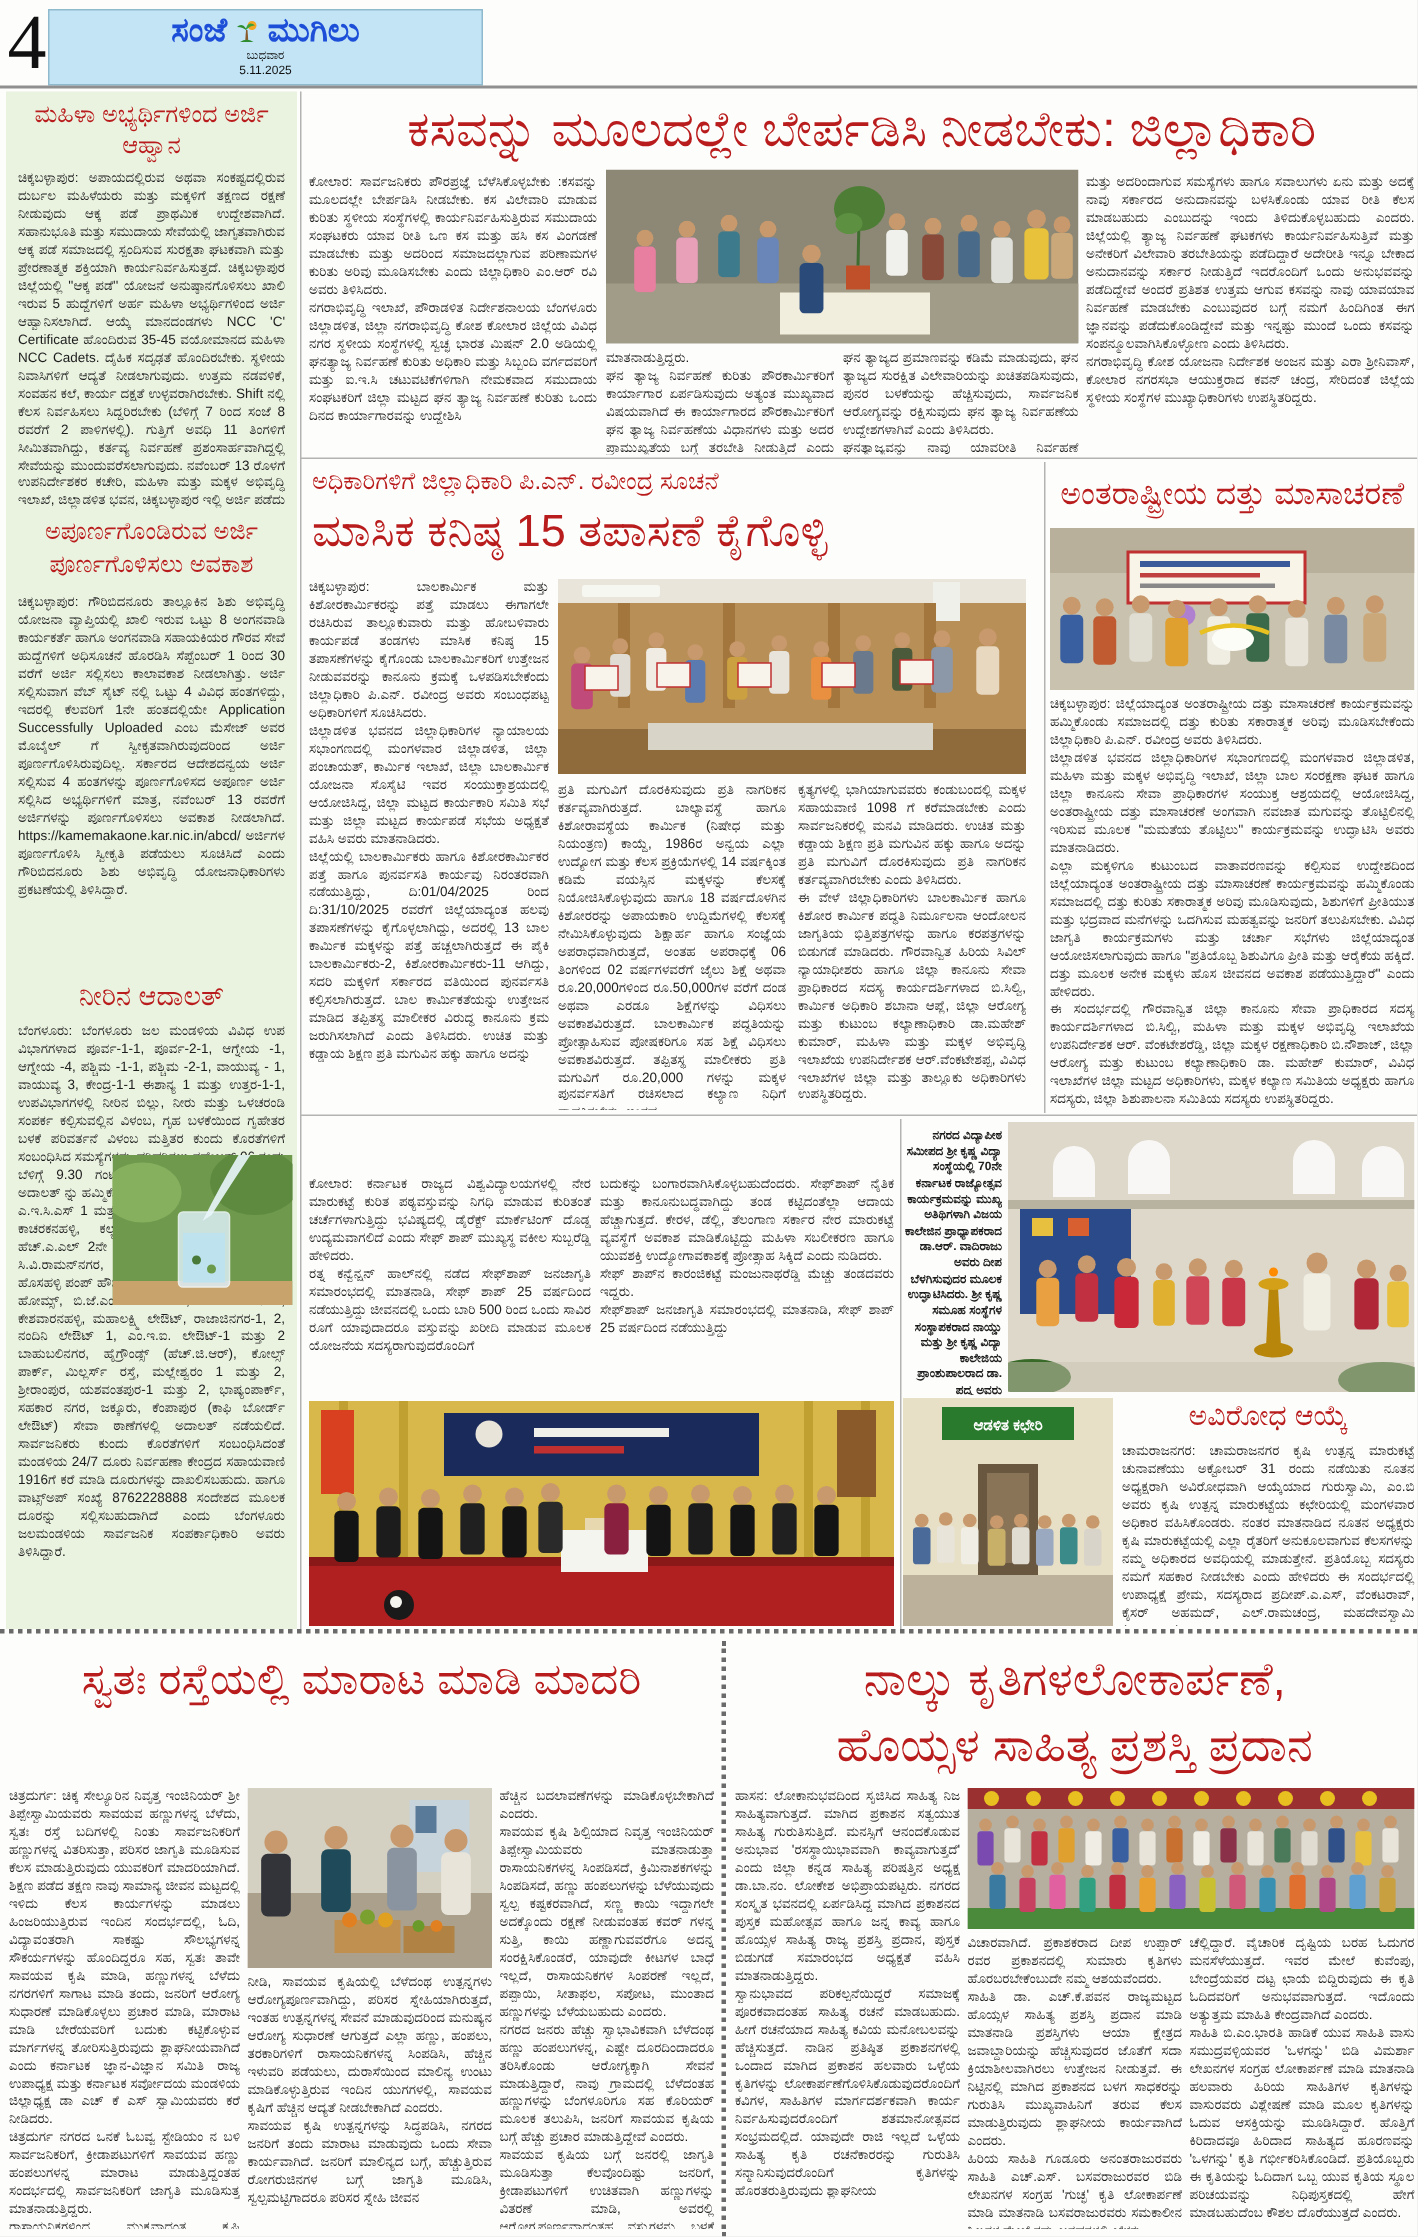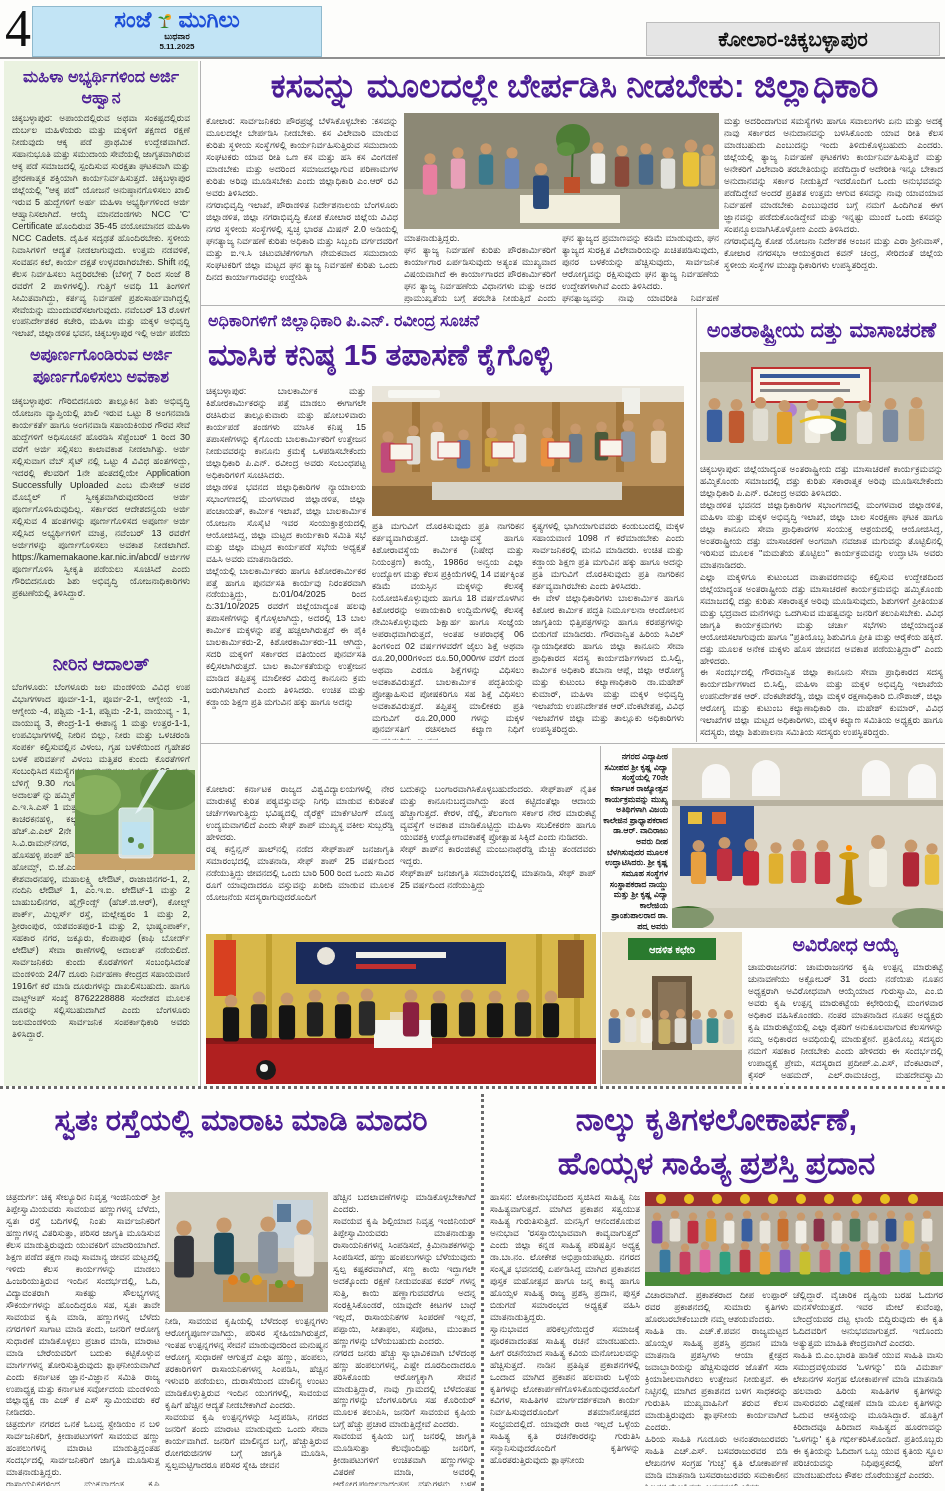--- a/index.html
+++ b/index.html
@@ -1,32 +1,32 @@
 <!DOCTYPE html>
 <html><head>
 <meta charset="utf-8">
 <style>
   html,body{margin:0;padding:0;background:#e8e8e8}
   #page{position:relative;width:945px;height:1491px;background:#fdfdfb;
         font-family:"Liberation Sans",sans-serif;overflow:hidden;margin:0 auto}
   .col{position:absolute;font-size:9px;line-height:1.33;text-align:justify;
        color:#1c1c1c;white-space:pre-line;overflow:hidden}
-  .hl{position:absolute;font-weight:bold;color:#4c1d95;overflow:hidden;
+  .hl{position:absolute;font-weight:normal;color:#b91c1c;overflow:hidden;
       font-family:"Liberation Sans",sans-serif}
   .center{text-align:center}
   .vrule{position:absolute;width:1px;background:#b3b3b3}
   .hrule{position:absolute;height:1px;background:#b3b3b3}
   .dotted-h{position:absolute;height:0;border-top:3px dotted #6a6a6a}
   .dotted-v{position:absolute;width:0;border-left:3px dotted #6a6a6a}
   .photo{position:absolute;display:block}
   #green-col{position:absolute;left:4px;top:61px;width:194px;height:1025px;background:#eaf2e0}
   #masthead-box{position:absolute;left:32px;top:6px;width:288px;height:49px;
         background:#c2e4f5;border:1px solid #8fb9cd;text-align:center;overflow:hidden}
   .logo-line{font-size:22px;font-weight:bold;color:#1d4ed8;line-height:24px;margin-top:1px}
-  .logo-sub{font-size:8px;color:#111;line-height:10px;font-weight:bold}
+  .logo-sub{font-size:8px;color:#111;line-height:10px;font-weight:normal}
   #pageno{position:absolute;left:5px;top:2px;font-family:"Liberation Serif",serif;
         font-size:52px;color:#111;line-height:54px}
   #region-box{position:absolute;left:646px;top:22px;width:292px;height:32px;
         background:#e5e5e5;border:1px solid #bcbcbc;text-align:center;
         font-size:20px;font-weight:bold;color:#111;line-height:32px;overflow:hidden}
   #header-rule{position:absolute;left:0;top:57px;width:945px;height:2px;background:#8f8f8f}
 </style>
 </head>
 <body>
 
@@ -50,21 +50,20 @@
         <path d="M7 6 C5 3,3 3,1 5 C4 5,6 6,7 7 Z" fill="#2e8b2e"></path>
         <path d="M7 6 C8 2,11 2,13 4 C10 4,8 6,7 7 Z" fill="#3aa03a"></path>
         <path d="M7 7 L6.5 14 L8.5 14 L8 7 Z" fill="#8a5a2a"></path>
         <path d="M3 15 Q7.5 12 12 15 Z" fill="#2e8b2e"></path>
       </svg>
       <span>ಮುಗಿಲು</span>
     </div>
     <div class="logo-sub">ಬುಧವಾರ</div>
     <div class="logo-sub">5.11.2025</div>
   </div>
-  <div id="region-box">ಕೋಲಾರ-ಚಿಕ್ಕಬಳ್ಳಾಪುರ</div>
   <div id="header-rule"></div>
 
   <div id="green-col"></div>
   <div class="hl center" style="left:8px;top:66px;width:186px;font-size:16px;line-height:21px;height:44px">ಮಹಿಳಾ ಅಭ್ಯರ್ಥಿಗಳಿಂದ ಅರ್ಜಿ ಆಹ್ವಾನ</div>
   <div class="col" style="left:12px;top:113px;width:178px;height:228px">ಚಿಕ್ಕಬಳ್ಳಾಪುರ: ಅಪಾಯದಲ್ಲಿರುವ ಅಥವಾ ಸಂಕಷ್ಟದಲ್ಲಿರುವ ದುರ್ಬಲ ಮಹಿಳೆಯರು ಮತ್ತು ಮಕ್ಕಳಿಗೆ ತಕ್ಷಣದ ರಕ್ಷಣೆ ನೀಡುವುದು ಆಕ್ಕ ಪಡೆ ಪ್ರಾಥಮಿಕ ಉದ್ದೇಶವಾಗಿದೆ. ಸಹಾನುಭೂತಿ ಮತ್ತು ಸಮುದಾಯ ಸೇವೆಯಲ್ಲಿ ಜಾಗೃತವಾಗಿರುವ ಆಕ್ಕ ಪಡೆ ಸಮಾಜದಲ್ಲಿ ಸ್ಪಂದಿಸುವ ಸುರಕ್ಷತಾ ಘಟಕವಾಗಿ ಮತ್ತು ಪ್ರೇರಣಾತ್ಮಕ ಶಕ್ತಿಯಾಗಿ ಕಾರ್ಯನಿರ್ವಹಿಸುತ್ತದೆ. ಚಿಕ್ಕಬಳ್ಳಾಪುರ ಜಿಲ್ಲೆಯಲ್ಲಿ ''ಆಕ್ಕ ಪಡೆ'' ಯೋಜನೆ ಅನುಷ್ಠಾನಗೊಳಿಸಲು ಖಾಲಿ ಇರುವ 5 ಹುದ್ದೆಗಳಿಗೆ ಅರ್ಹ ಮಹಿಳಾ ಅಭ್ಯರ್ಥಿಗಳಿಂದ ಅರ್ಜಿ ಆಹ್ವಾನಿಸಲಾಗಿದೆ. ಆಯ್ಕೆ ಮಾನದಂಡಗಳು NCC 'C' Certificate ಹೊಂದಿರುವ 35-45 ವಯೋಮಾನದ ಮಹಿಳಾ NCC Cadets. ದೈಹಿಕ ಸದೃಢತೆ ಹೊಂದಿರಬೇಕು. ಸ್ಥಳೀಯ ನಿವಾಸಿಗಳಿಗೆ ಆದ್ಯತೆ ನೀಡಲಾಗುವುದು. ಉತ್ತಮ ನಡವಳಿಕೆ, ಸಂವಹನ ಕಲೆ, ಕಾರ್ಯ ದಕ್ಷತೆ ಉಳ್ಳವರಾಗಿರಬೇಕು. Shift ನಲ್ಲಿ ಕೆಲಸ ನಿರ್ವಹಿಸಲು ಸಿದ್ದರಿರಬೇಕು (ಬೆಳಿಗ್ಗೆ 7 ರಿಂದ ಸಂಜೆ 8 ರವರೆಗೆ 2 ಪಾಳಿಗಳಲ್ಲಿ). ಗುತ್ತಿಗೆ ಅವಧಿ 11 ತಿಂಗಳಿಗೆ ಸೀಮಿತವಾಗಿದ್ದು, ಕರ್ತವ್ಯ ನಿರ್ವಹಣೆ ಪ್ರಶಂಸಾರ್ಹವಾಗಿದ್ದಲ್ಲಿ ಸೇವೆಯನ್ನು ಮುಂದುವರೆಸಲಾಗುವುದು. ನವೆಂಬರ್ 13 ರೊಳಗೆ ಉಪನಿರ್ದೇಶಕರ ಕಚೇರಿ, ಮಹಿಳಾ ಮತ್ತು ಮಕ್ಕಳ ಅಭಿವೃದ್ಧಿ ಇಲಾಖೆ, ಜಿಲ್ಲಾಡಳಿತ ಭವನ, ಚಿಕ್ಕಬಳ್ಳಾಪುರ ಇಲ್ಲಿ ಅರ್ಜಿ ಪಡೆದು ಸಲ್ಲಿಸುವುದು. ಹೆಚ್ಚಿನ ಮಾಹಿತಿಗಾಗಿ ದೂ. ಸಂ: 7795520866 ಗೆ ಸಂಪರ್ಕಿಸಬಹುದೆಂದು ಮಹಿಳಾ ಮತ್ತು ಮಕ್ಕಳ ಅಭಿವೃದ್ಧಿ ಇಲಾಖೆಯ ಉಪನಿರ್ದೇಶಕ ಆರ್. ವೆಂಕಟೇಶಪ್ಪ ಅವರು ಪ್ರಕಟಣೆಯಲ್ಲಿ ತಿಳಿಸಿದ್ದಾರೆ.</div>
 
   <div class="hl center" style="left:8px;top:344px;width:186px;font-size:16px;line-height:22px;height:46px">ಅಪೂರ್ಣಗೊಂಡಿರುವ ಅರ್ಜಿ ಪೂರ್ಣಗೊಳಿಸಲು ಅವಕಾಶ</div>
   <div class="col" style="left:12px;top:396px;width:178px;height:252px">ಚಿಕ್ಕಬಳ್ಳಾಪುರ: ಗೌರಿಬಿದನೂರು ತಾಲ್ಲೂಕಿನ ಶಿಶು ಅಭಿವೃದ್ಧಿ ಯೋಜನಾ ವ್ಯಾಪ್ತಿಯಲ್ಲಿ ಖಾಲಿ ಇರುವ ಒಟ್ಟು 8 ಅಂಗನವಾಡಿ ಕಾರ್ಯಕರ್ತೆ ಹಾಗೂ ಅಂಗನವಾಡಿ ಸಹಾಯಕಿಯರ ಗೌರವ ಸೇವೆ ಹುದ್ದೆಗಳಿಗೆ ಅಧಿಸೂಚನೆ ಹೊರಡಿಸಿ ಸೆಪ್ಟೆಂಬರ್ 1 ರಿಂದ 30 ವರೆಗೆ ಅರ್ಜಿ ಸಲ್ಲಿಸಲು ಕಾಲಾವಕಾಶ ನೀಡಲಾಗಿತ್ತು. ಅರ್ಜಿ ಸಲ್ಲಿಸುವಾಗ ವೆಬ್ ಸೈಟ್ ನಲ್ಲಿ ಒಟ್ಟು 4 ವಿವಿಧ ಹಂತಗಳಿದ್ದು, ಇದರಲ್ಲಿ ಕೆಲವರಿಗೆ 1ನೇ ಹಂತದಲ್ಲಿಯೇ Application Successfully Uploaded ಎಂಬ ಮೆಸೇಜ್ ಅವರ ಮೊಬೈಲ್ ಗೆ ಸ್ವೀಕೃತವಾಗಿರುವುದರಿಂದ ಅರ್ಜಿ ಪೂರ್ಣಗೊಳಿಸಿರುವುದಿಲ್ಲ. ಸರ್ಕಾರದ ಆದೇಶದನ್ವಯ ಅರ್ಜಿ ಸಲ್ಲಿಸುವ 4 ಹಂತಗಳನ್ನು ಪೂರ್ಣಗೊಳಿಸದ ಅಪೂರ್ಣ ಅರ್ಜಿ ಸಲ್ಲಿಸಿದ ಅಭ್ಯರ್ಥಿಗಳಿಗೆ ಮಾತ್ರ, ನವೆಂಬರ್ 13 ರವರೆಗೆ ಅರ್ಜಿಗಳನ್ನು ಪೂರ್ಣಗೊಳಿಸಲು ಅವಕಾಶ ನೀಡಲಾಗಿದೆ. https://kamemakaone.kar.nic.in/abcd/ ಅರ್ಜಿಗಳ ಪೂರ್ಣಗೊಳಿಸಿ ಸ್ವೀಕೃತಿ ಪಡೆಯಲು ಸೂಚಿಸಿದೆ ಎಂದು ಗೌರಿಬಿದನೂರು ಶಿಶು ಅಭಿವೃದ್ಧಿ ಯೋಜನಾಧಿಕಾರಿಗಳು ಪ್ರಕಟಣೆಯಲ್ಲಿ ತಿಳಿಸಿದ್ದಾರೆ.</div>
 
   <div class="hl center" style="left:8px;top:652px;width:186px;font-size:18px;line-height:24px;height:26px">ನೀರಿನ ಆದಾಲತ್</div>

